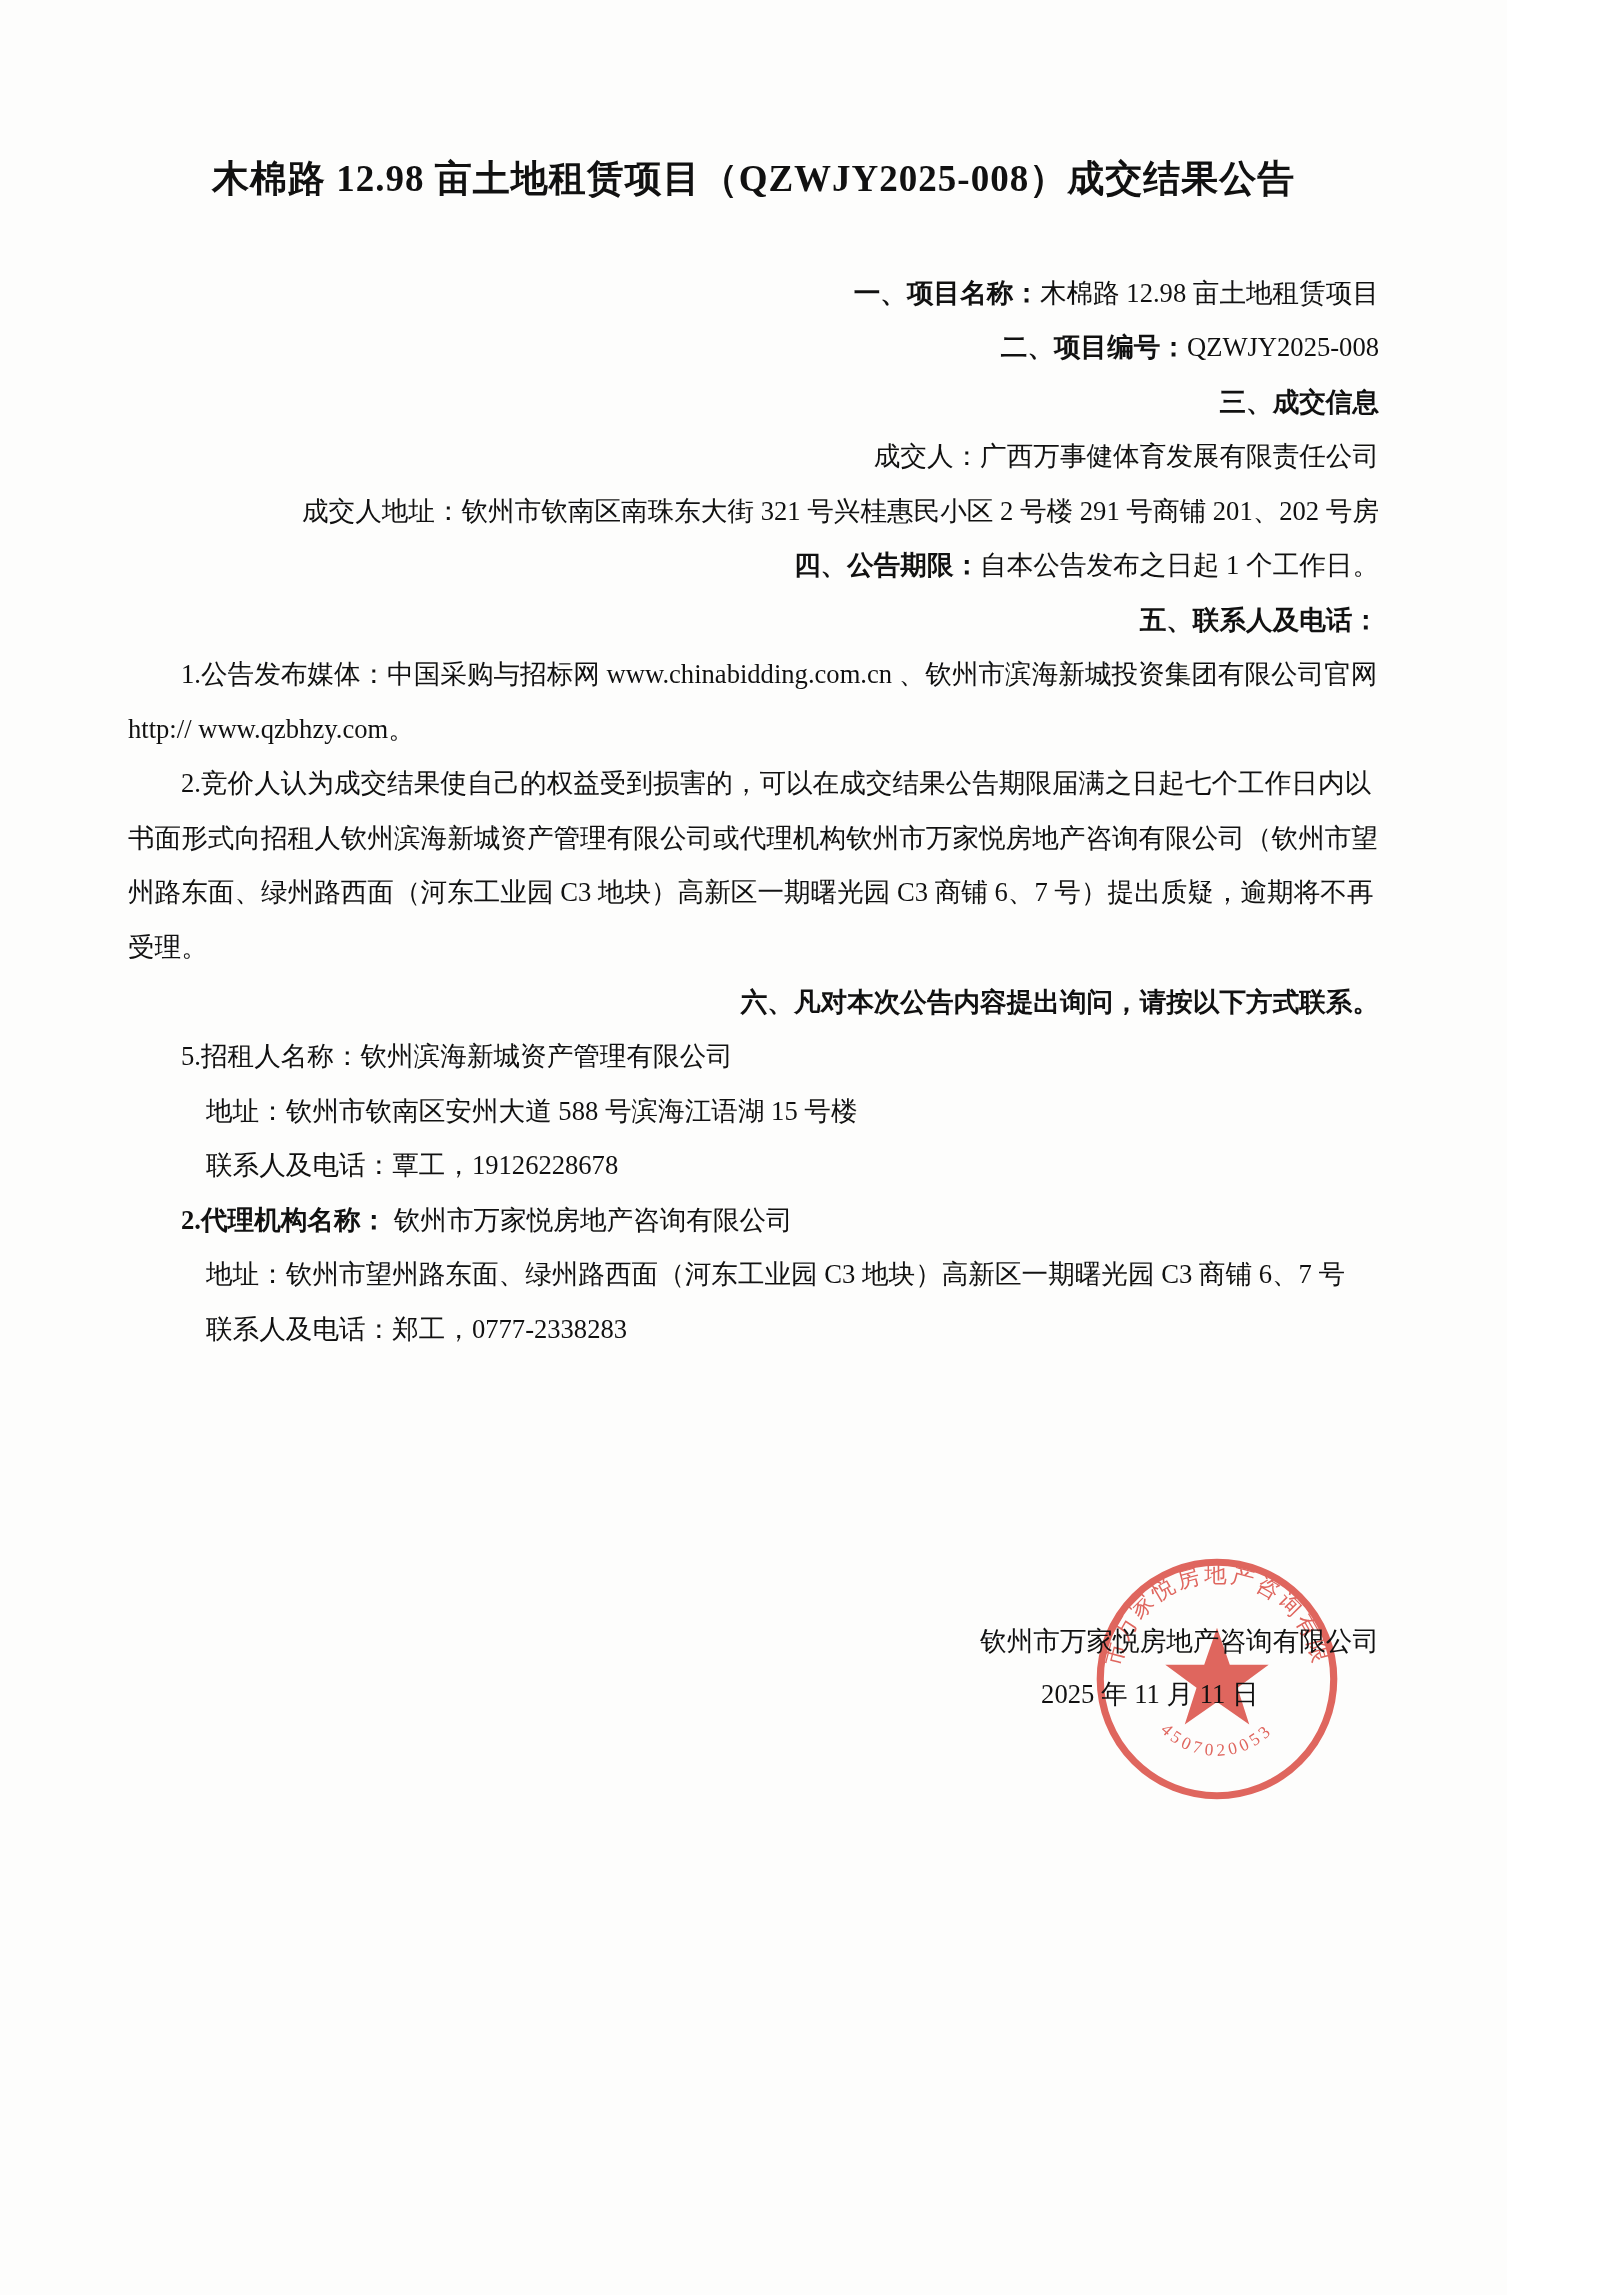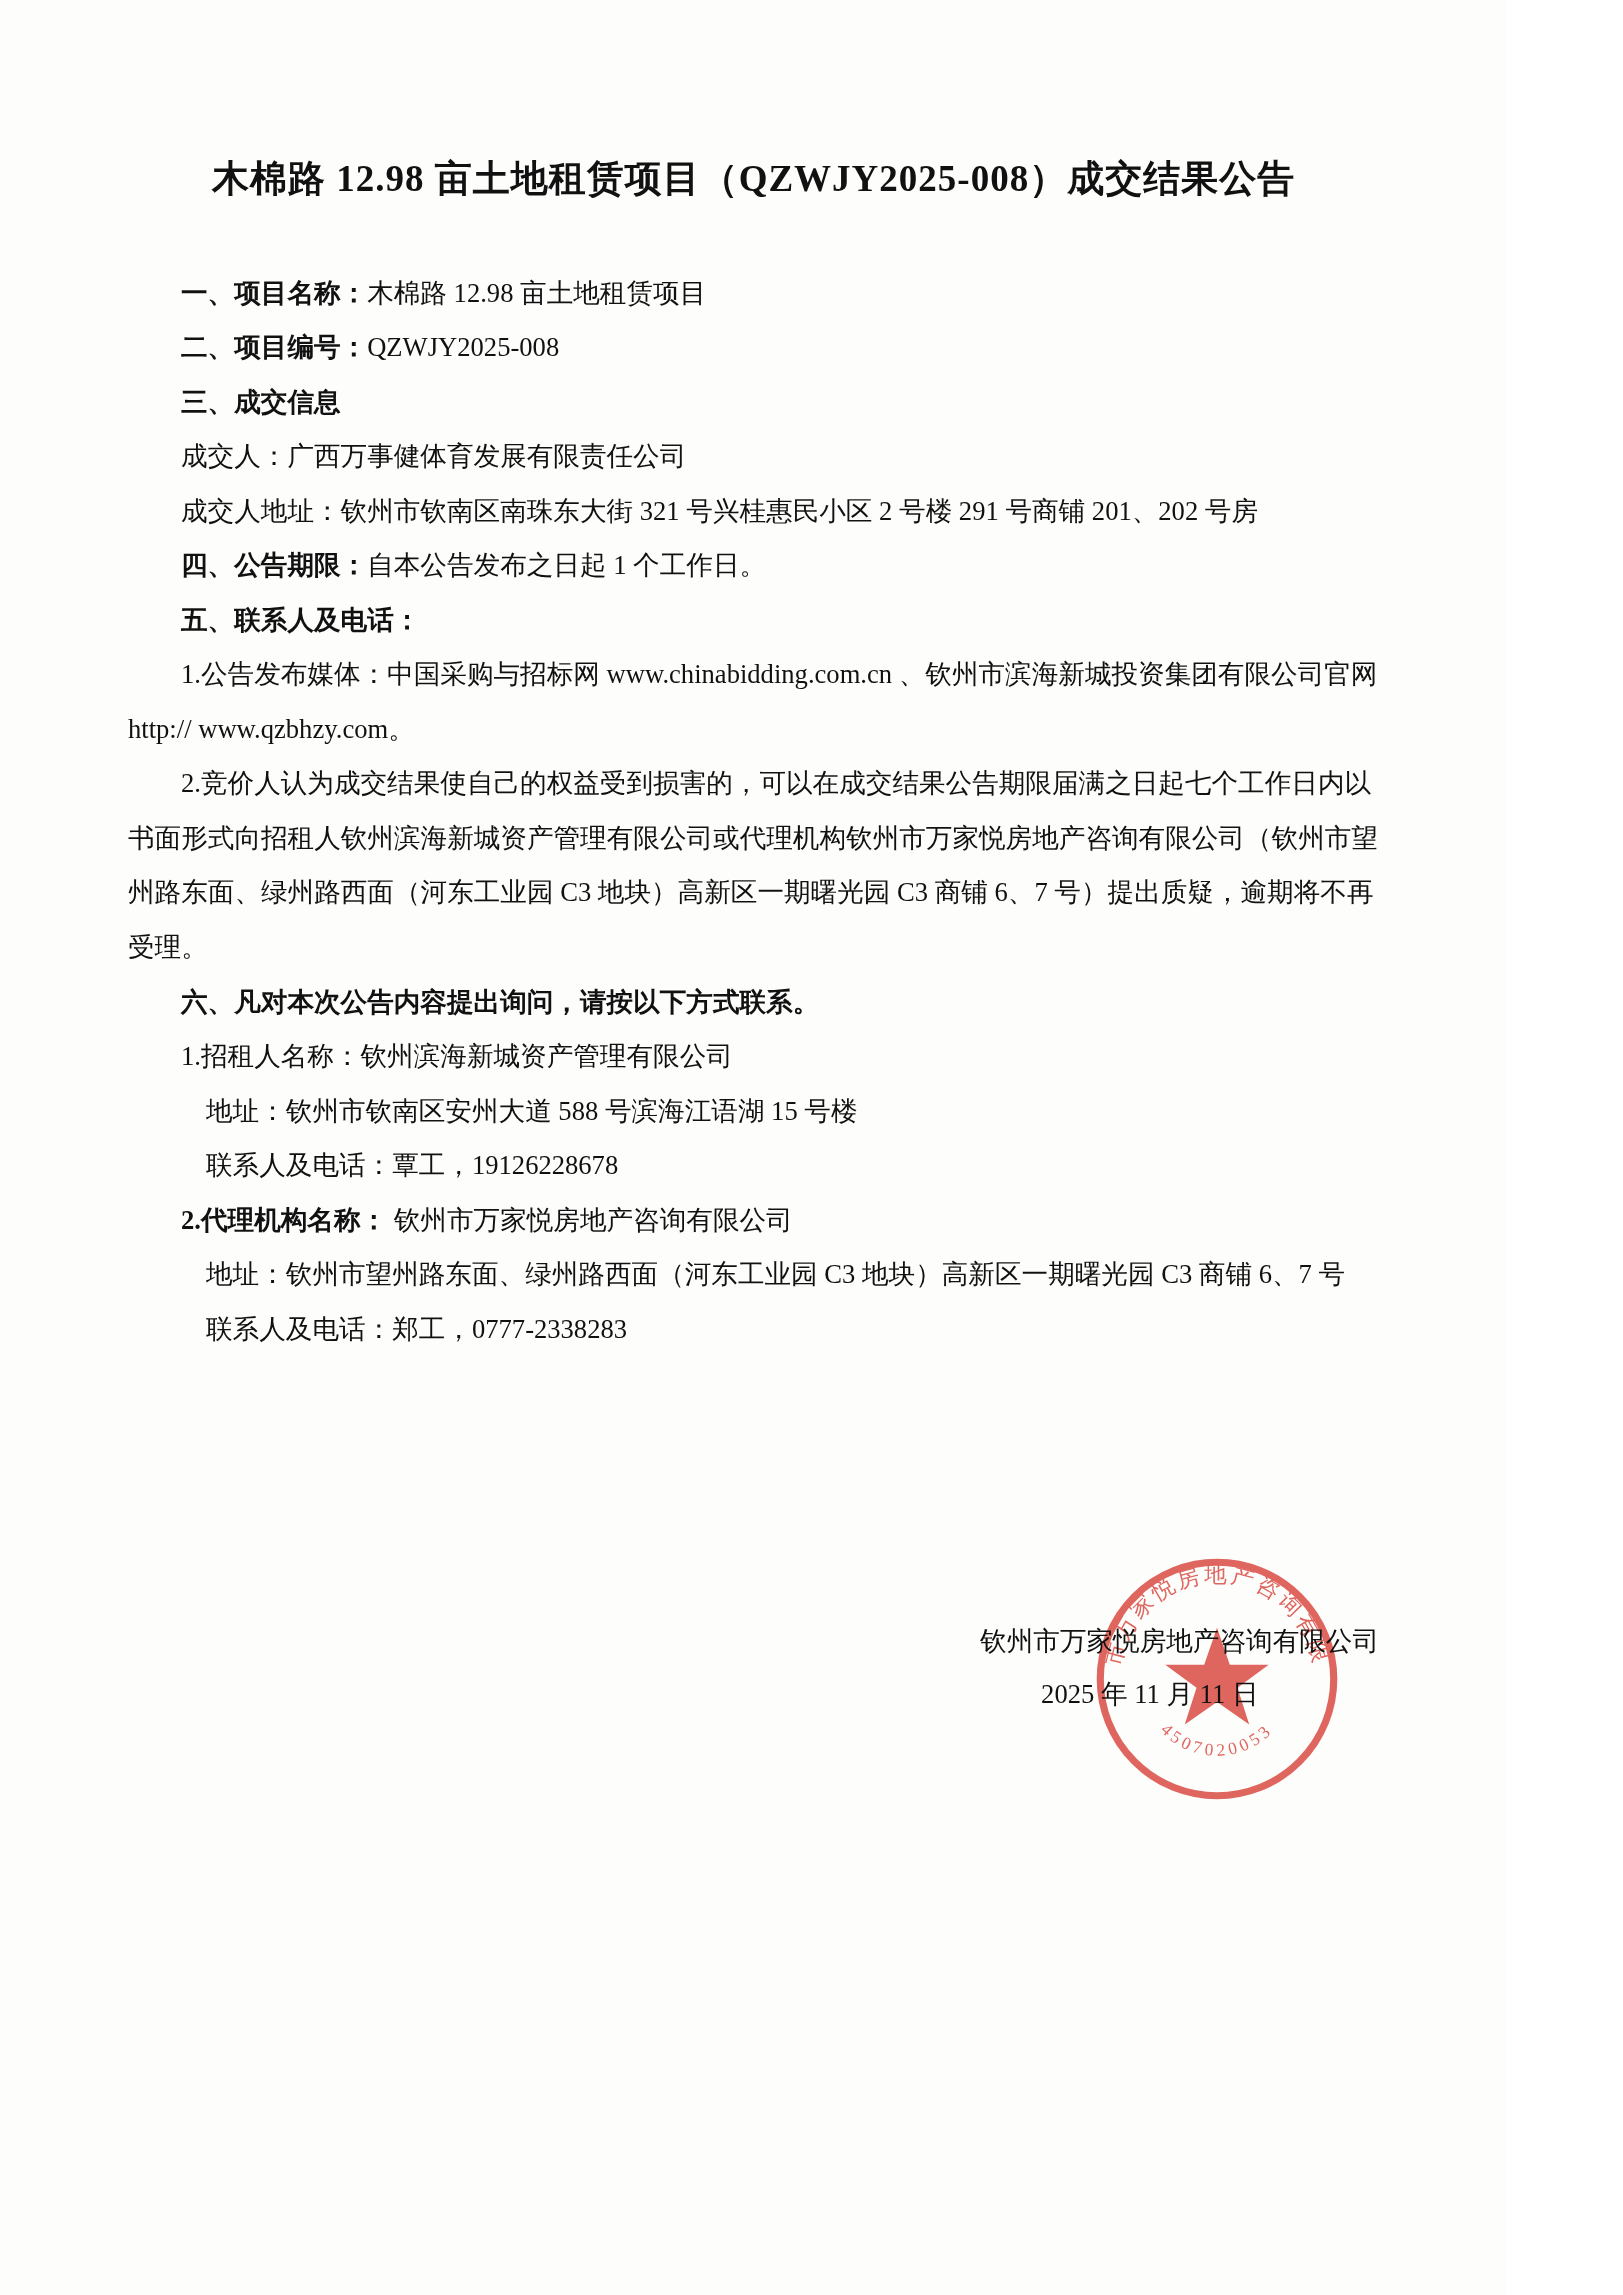--- a/index.html
+++ b/index.html
@@ -32,20 +32,21 @@
   .body-text {
     font-size: 26.6px;
     line-height: 2.05;
   }
   .line {
     margin: 0;
     white-space: normal;
   }
   .indent {
     text-indent: 53px;
+    text-align: right;
   }
   .indent-sub2 {
     padding-left: 78px;
     text-indent: 0;
   }
   .bold {
     font-weight: bold;
   }
   .para {
     text-indent: 53px;
@@ -125,21 +126,21 @@
 
     <p class="para">1.公告发布媒体：中国采购与招标网 www.chinabidding.com.cn 、钦州市滨海新城投资集团有限公司官网 http:// www.qzbhzy.com。</p>
 
     <p class="para">2.竞价人认为成交结果使自己的权益受到损害的，可以在成交结果公告期限届满之日起七个工作日内以书面形式向招租人钦州滨海新城资产管理有限公司或代理机构钦州市万家悦房地产咨询有限公司（钦州市望州路东面、绿州路西面（河东工业园 C3 地块）高新区一期曙光园 C3 商铺 6、7 号）提出质疑，逾期将不再受理。</p>
 
     <p class="line indent">
       <span class="bold">六、凡对本次公告内容提出询问，请按以下方式联系。</span>
     </p>
 
     <p class="para">
-      <span>1.招租人名称：</span><span>钦州滨海新城资产管理有限公司</span>
+      <span>5.招租人名称：</span><span>钦州滨海新城资产管理有限公司</span>
     </p>
 
     <p class="line indent-sub2">
       <span>地址：</span><span>钦州市钦南区安州大道 588 号滨海江语湖 15 号楼</span>
     </p>
 
     <p class="line indent-sub2">
       <span>联系人及电话：</span><span>覃工，19126228678</span>
     </p>
 

